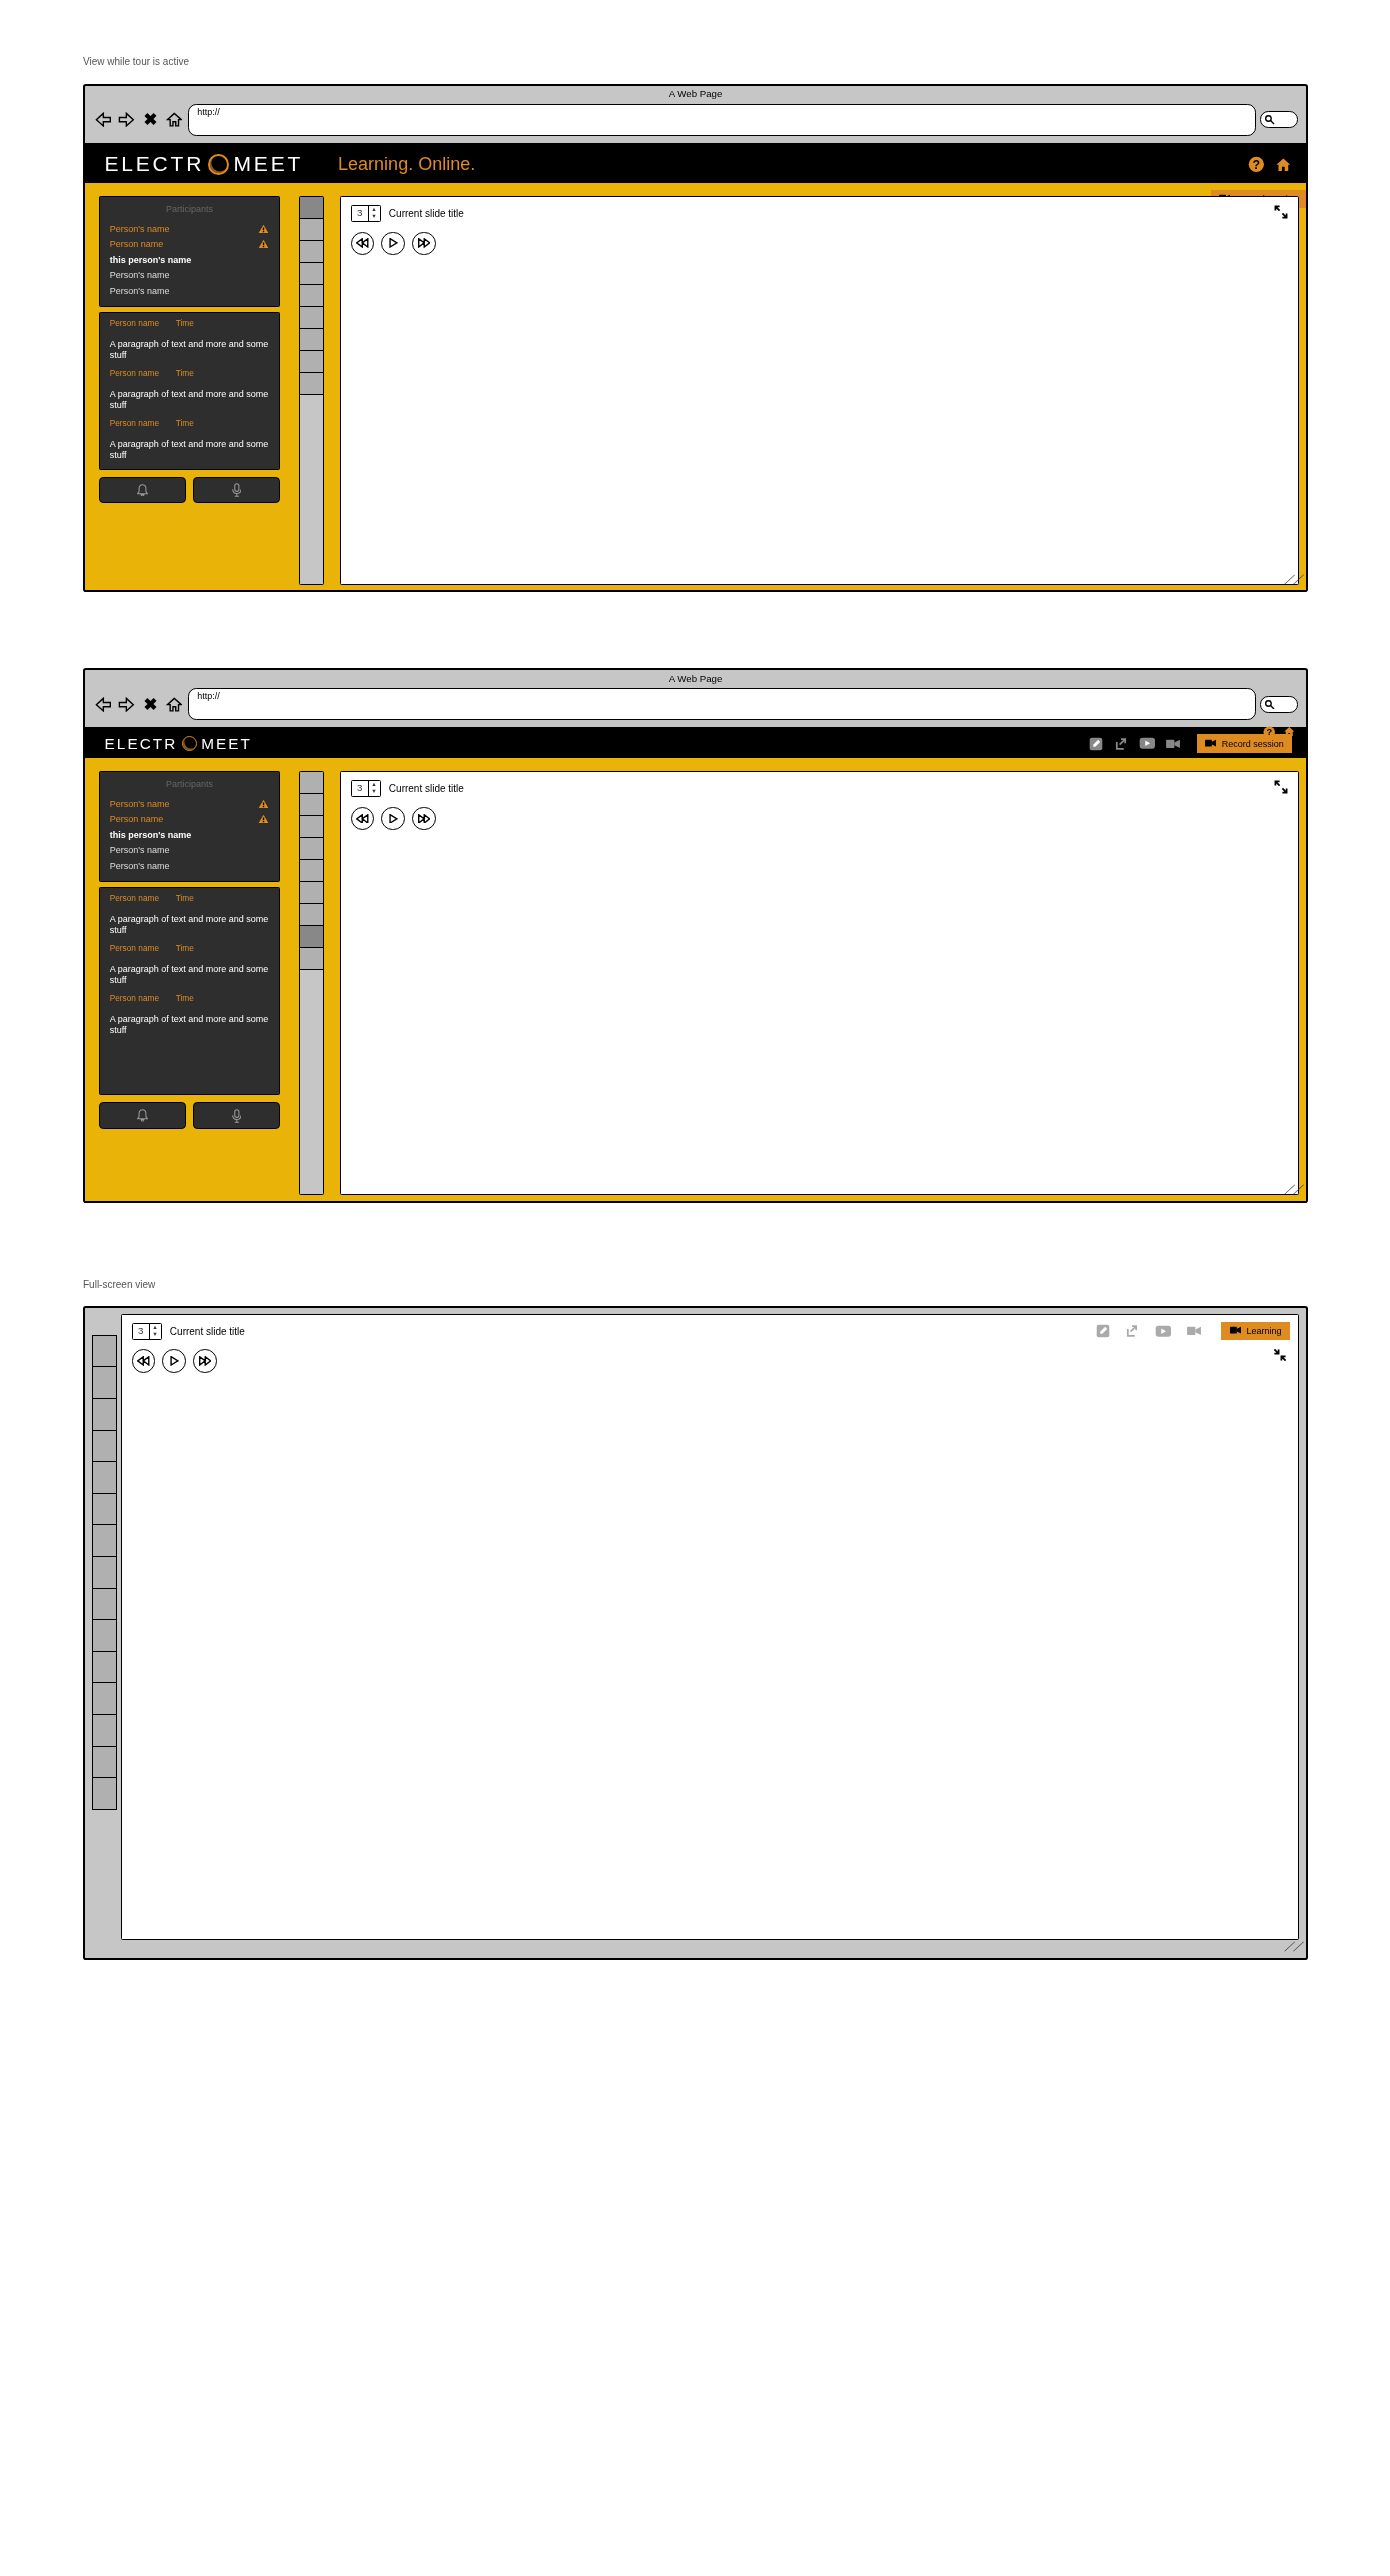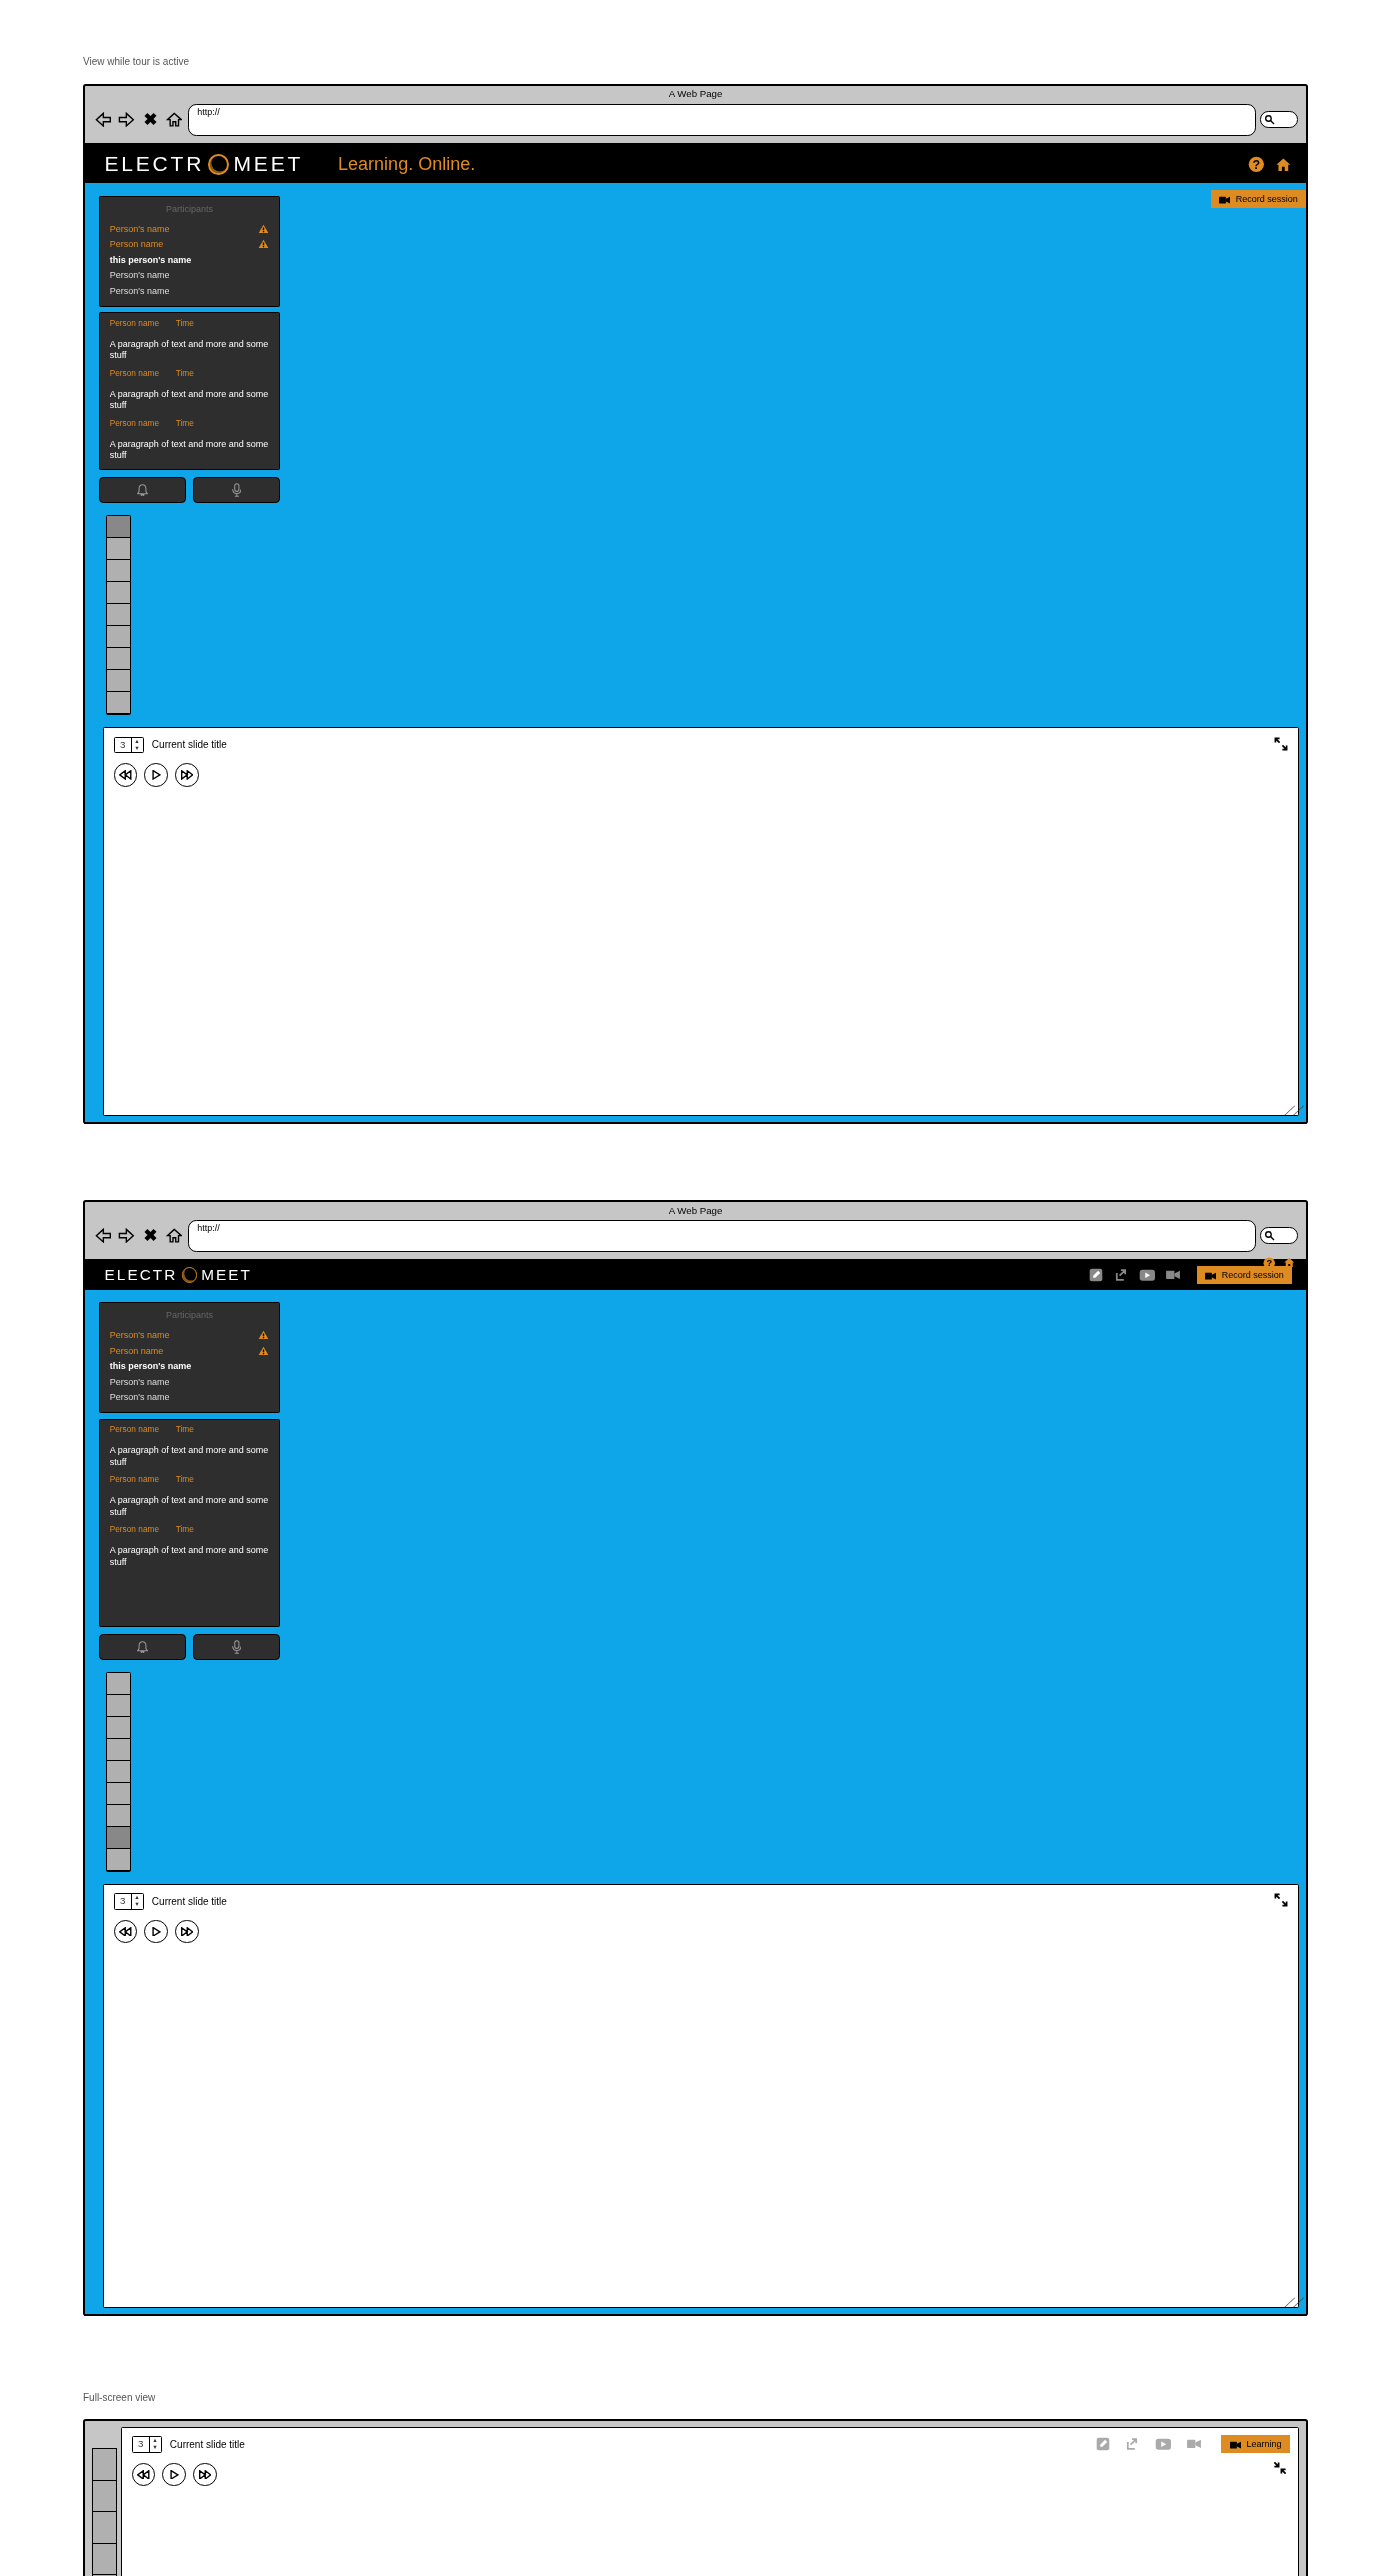--- a/index.html
+++ b/index.html
@@ -115,36 +115,35 @@
     cursor: pointer;
   }
   .hdr-icon.gray { color: #888; }
   .record-btn {
     position: absolute;
     bottom: -25px; right: 0;
     background: #de8b21;
     color: #000;
     font-size: 9px;
     padding: 4.2px 8.3px;
-    display: flex; align-items: flex-end; gap: 5.6px;
+    display: flex; align-items: flex-start; gap: 5.6px;
     cursor: pointer;
     border: none;
   }
   .record-btn.inline {
     position: static;
     margin-left: 5.6px;
   }
 
   
   .app-body {
     display: flex;
     gap: 12px;
     padding: 12.5px 7px 5.6px 14px;
-    background: #0ea5e9;
-    flex-direction: column;
+    background: #eab308;
   }
 
   
   .sidebar {
     width: 181px;
     display: flex; flex-direction: column; gap: 5.6px;
   }
   .panel {
     background: #2e2e2e;
     border: 1.4px solid #000;

